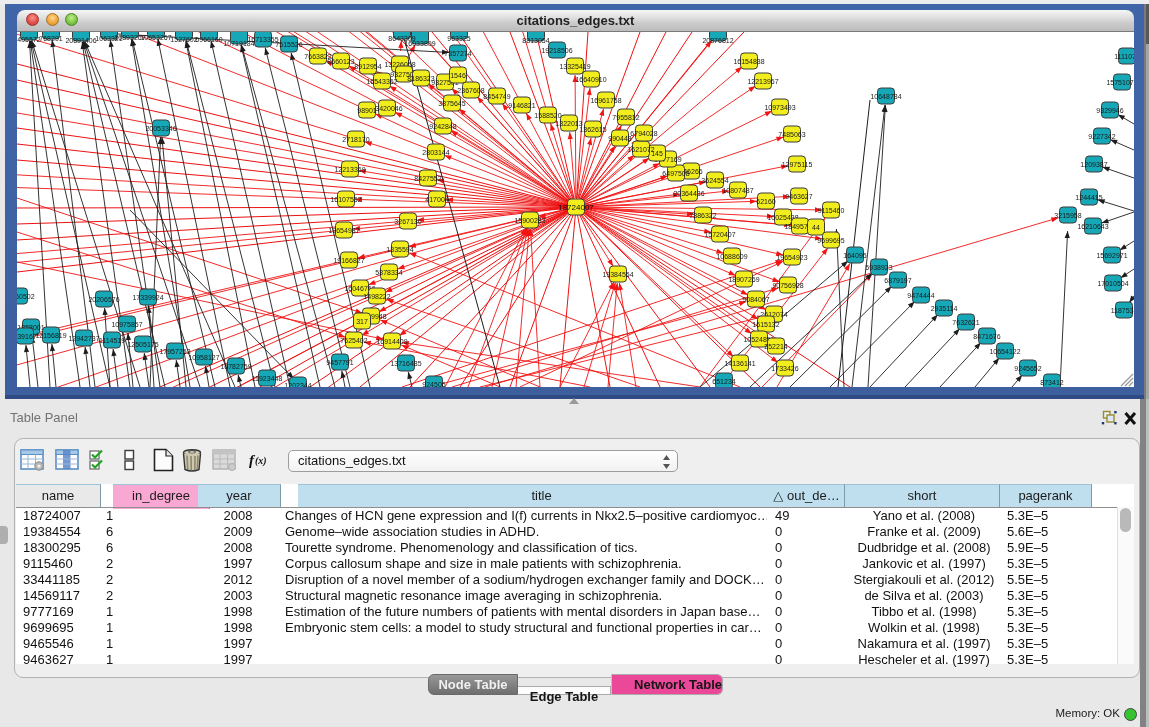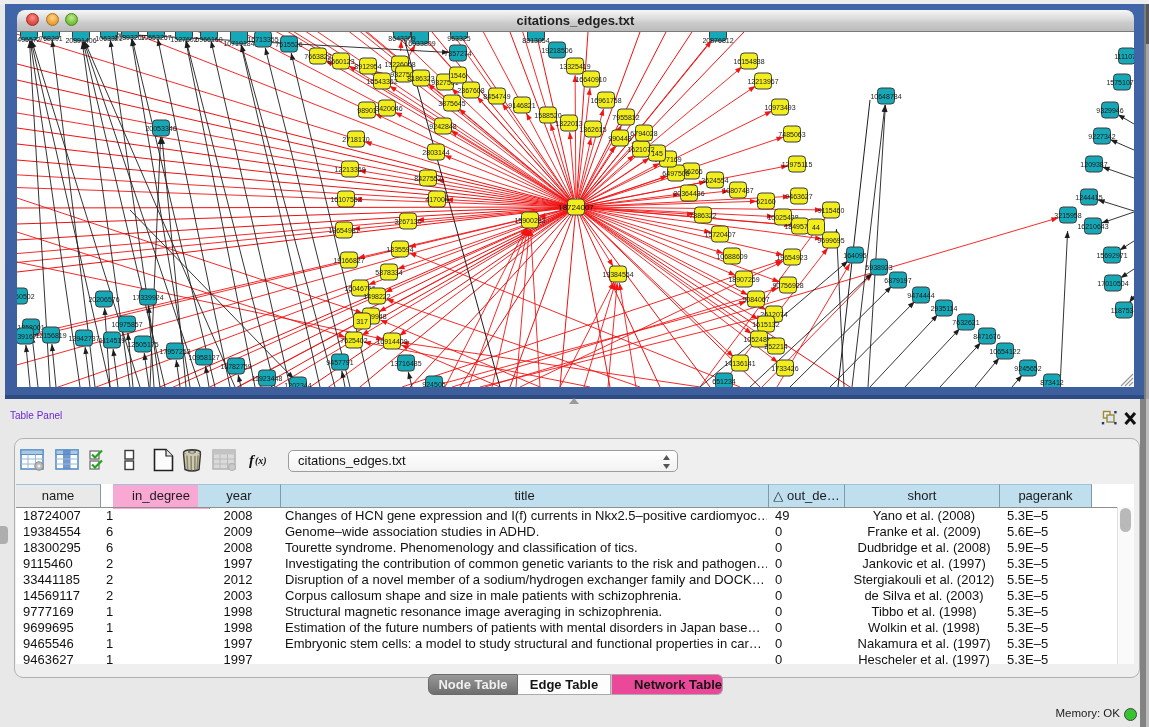--- a/index.html
+++ b/index.html
@@ -675,21 +675,21 @@
         <line x1="1121" y1="386" x2="1133" y2="374"></line>
         <line x1="1125" y1="386" x2="1133" y2="378"></line>
         <line x1="1129" y1="386" x2="1133" y2="382"></line>
       </g>
 </svg>
  </div>
 
  <div class="abs" style="left:0;top:399px;width:1149px;height:328px;background:#e8e8e8"></div>
 
  <div class="abs" style="left:569px;top:398px;width:0;height:0;border-left:5px solid transparent;border-right:5px solid transparent;border-bottom:6px solid #9a9a9a"></div>
- <div class="abs" style="left:10px;top:410px;font-size:10px;color:#6d28d9;">Table Panel</div>
+ <div class="abs" style="left:10px;top:410px;font-size:13px;color:#737373;">Table Panel</div>
 
  <svg class="abs" style="left:1100px;top:409px" width="42" height="18" viewBox="0 0 42 18">
    <rect x="3.5" y="2.5" width="6.5" height="6.5" fill="#eef3fa" stroke="#9a8a33" stroke-width="1.4"></rect>
    <rect x="7" y="6" width="7" height="7" fill="#dce8f5" stroke="#9a8a33" stroke-width="1.4"></rect>
    <rect x="14.2" y="2" width="2.4" height="2.4" fill="#1d3a6e"></rect>
    <rect x="1.8" y="13" width="2.4" height="2.4" fill="#1d3a6e"></rect>
    <rect x="14.2" y="13" width="2.4" height="2.4" fill="#1d3a6e"></rect>
    <path d="M25.5 4 L35 15 M35 4 L25.5 15" stroke="#111" stroke-width="3"></path>
  </svg>
 
@@ -753,21 +753,21 @@
      <path d="M4.5 1 L8 6 H1 Z" fill="#555"></path>
       <path d="M4.5 15 L1 10 H8 Z" fill="#555"></path>
    </svg>
  </div>
 
  <div class="abs" style="left:16px;top:484px;width:1118px;height:180px;background:#ffffff;">
 
    <div class="abs hdr" style="left:0;top:0;width:85px;height:23px;background:#e9e9e9;">name</div>
    <div class="abs hdr" style="left:85px;top:0;width:97px;height:25px;background:#f9a8d4;margin-left:12px;">in_degree</div>
    <div class="abs hdr" style="left:182px;top:0;width:83px;height:23px;background:#bfdfef;">year</div>
-   <div class="abs hdr" style="left:265px;top:0;width:488px;height:23px;background:#bfdfef;">title</div>
+   <div class="abs hdr" style="left:282px;top:0;width:488px;height:23px;background:#bfdfef;">title</div>
    <div class="abs hdr" style="left:753px;top:0;width:76px;height:23px;background:#bfdfef;">△ out_de…</div>
    <div class="abs hdr" style="left:829px;top:0;width:155px;height:23px;background:#bfdfef;">short</div>
    <div class="abs hdr" style="left:984px;top:0;width:92px;height:23px;background:#bfdfef;">pagerank</div>
    <div class="abs" style="left:0;top:23px;width:1118px;height:0;border-top:1px solid #8f8f8f;"></div>
 
    <div class="col " style="left:7px;width:80px;text-align:left">
       <div>18724007</div>
       <div>19384554</div>
       <div>18300295</div>
       <div>9115460</div>
@@ -799,23 +799,22 @@
       <div>2003</div>
       <div>1998</div>
       <div>1998</div>
       <div>1997</div>
       <div>1997</div>
     </div>
 <div class="col clip" style="left:269px;width:482px;text-align:left">
       <div>Changes of HCN gene expression and I(f) currents in Nkx2.5–positive cardiomyoc…</div>
       <div>Genome–wide association studies in ADHD.</div>
       <div>Tourette syndrome. Phenomenology and classification of tics.</div>
-      <div>Investigating the contribution of common genetic variants to the risk and pathogen…</div>
+      <div>Corpus callosum shape and size in male patients with schizophrenia.</div>
       <div>Disruption of a novel member of a sodium/hydrogen exchanger family and DOCK…</div>
-      <div>Corpus callosum shape and size in male patients with schizophrenia.</div>
       <div>Structural magnetic resonance image averaging in schizophrenia.</div>
       <div>Estimation of the future numbers of patients with mental disorders in Japan base…</div>
       <div>Embryonic stem cells: a model to study structural and functional properties in car…</div>
     </div>
 <div class="col " style="left:759px;width:60px;text-align:left">
       <div>49</div>
       <div>0</div>
       <div>0</div>
       <div>0</div>
       <div>0</div>
@@ -849,21 +848,21 @@
       <div>5.3E–5</div>
       <div>5.3E–5</div>
     </div>
 
    <div class="abs" style="left:1101px;top:23px;width:17px;height:157px;background:#fafafa;border-left:1px solid #e0e0e0;"></div>
    <div class="abs" style="left:1104px;top:24px;width:11px;height:24px;background:#b9b9b9;border-radius:6px;"></div>
  </div>
 
  <div class="abs" style="left:428px;top:674px;height:21px;display:flex;font-size:13px;font-weight:bold;">
    <div style="width:90px;background:linear-gradient(#989898,#6e6e6e);color:#f0f0f0;border:1px solid #6a6a6a;border-radius:6px 0 0 6px;text-align:center;line-height:19px;">Node Table</div>
-   <div style="width:93px;background:#fdfdfd;color:#151515;border:1px solid #ababab;border-left:none;text-align:center;line-height:19px;">Edge Table</div>
+   <div style="width:93px;background:#fdfdfd;color:#151515;border:1px solid #ababab;border-left:none;text-align:center;line-height:19px;margin-top:12px;">Edge Table</div>
    <div style="width:112px;background:#ec4899;color:#151515;border:1px solid #ababab;border-left:1px solid #c4c4c4;border-radius:0 6px 6px 0;text-align:right;line-height:19px;">Network Table</div>
  </div>
 
  <div class="abs" style="left:1030px;top:707px;width:90px;text-align:right;font-size:11.5px;color:#1c1c1c;">Memory: OK</div>
  <div class="abs" style="left:1124px;top:708px;width:13px;height:13px;border-radius:50%;background:#35c32f;border:1px solid #464646;"></div>
 
  <div class="abs" style="left:1140px;top:399px;width:5.5px;height:328px;background:#828282"></div>
  <div class="abs" style="left:1145.5px;top:399px;width:3.5px;height:328px;background:#bdbdbd"></div>
 
  <div class="abs" style="left:0;top:526px;width:8px;height:18px;background:#aeaeae;border-radius:0 4px 4px 0;"></div>

